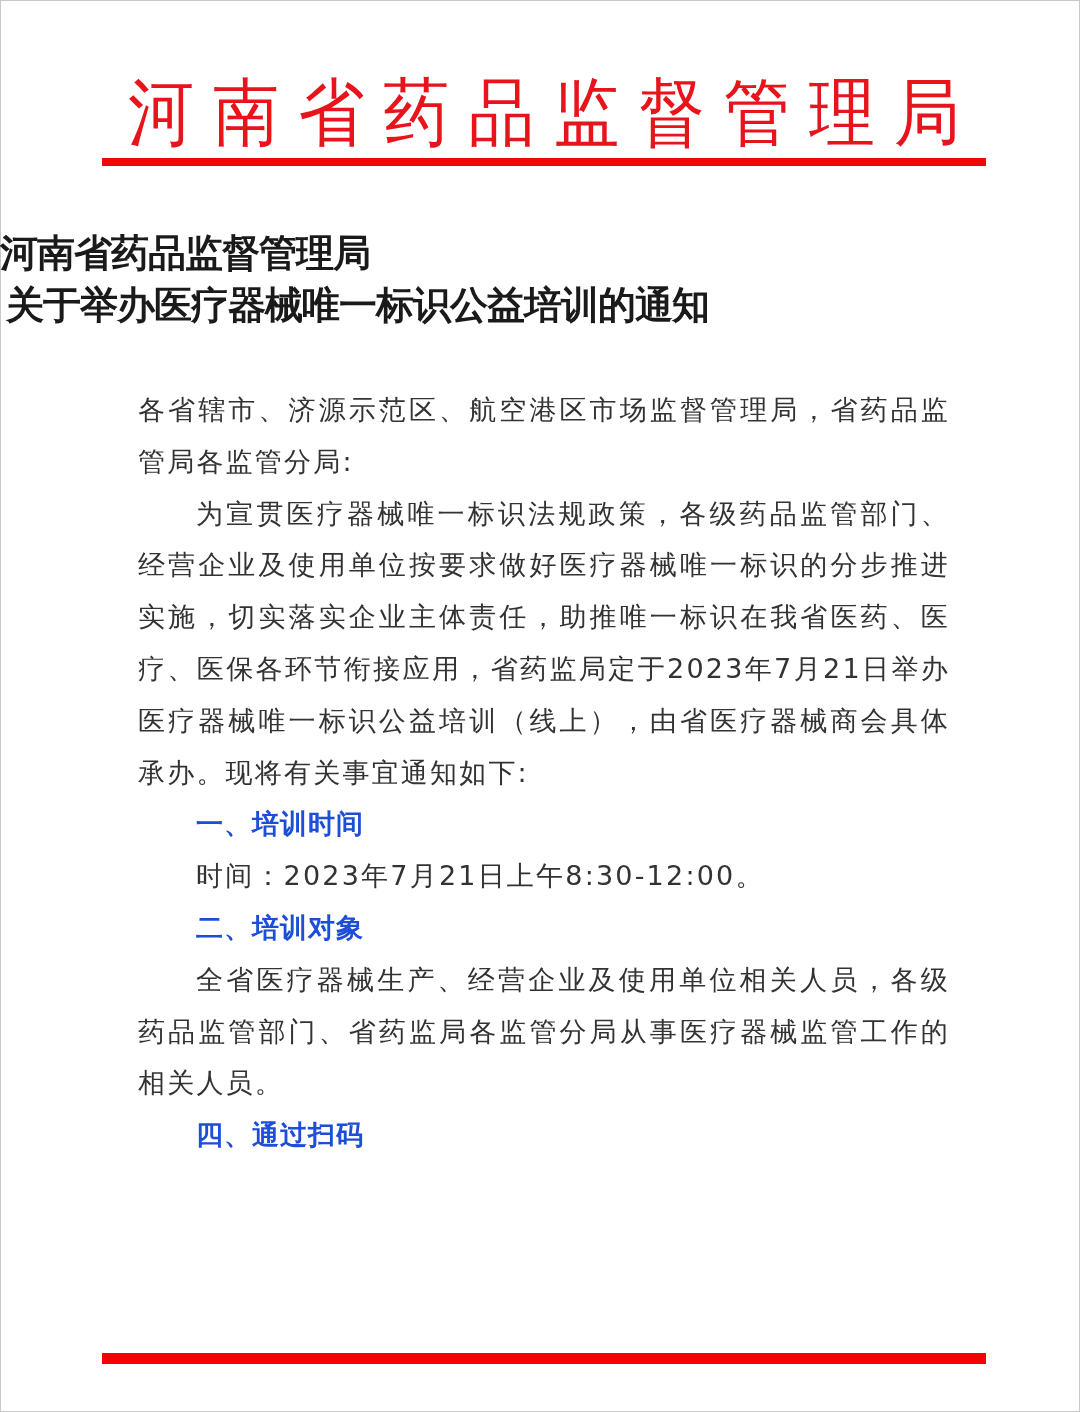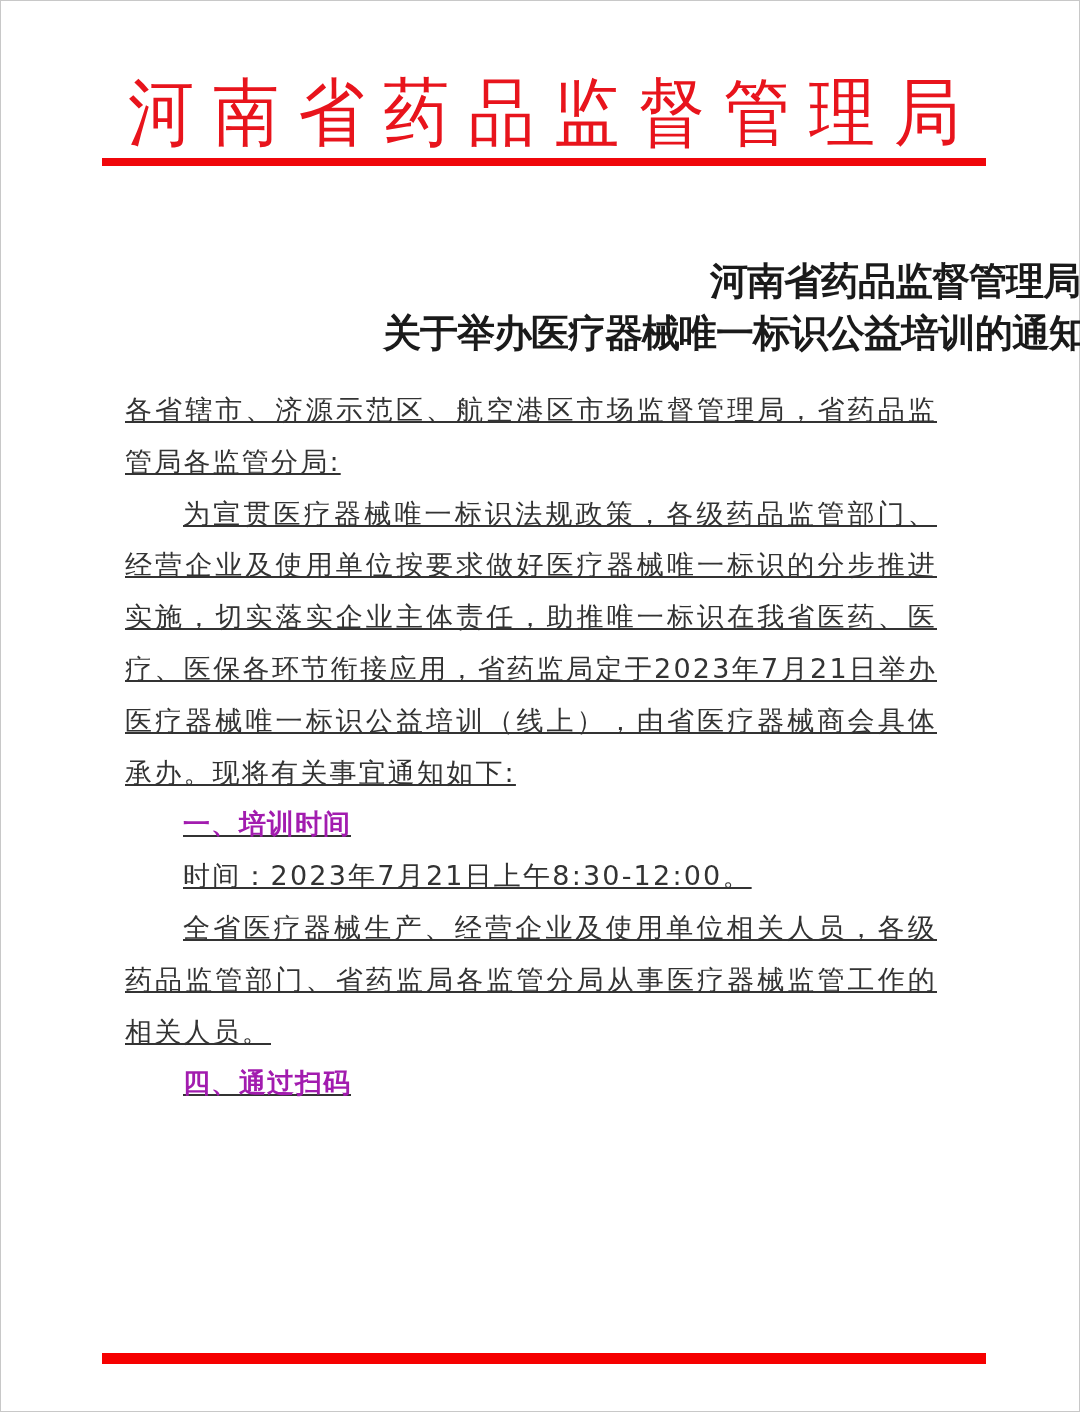--- a/index.html
+++ b/index.html
@@ -24,38 +24,36 @@
   }
   .red-rule-top {
     position: absolute; left: 102px; top: 158px; width: 884px; height: 8px;
     background: #f0070b;
   }
   .red-rule-bottom {
     position: absolute; left: 102px; top: 1353px; width: 884px; height: 11px;
     background: #f60000;
   }
   .doc-title {
-    position: absolute; left: 0; width: 1080px; text-align: right;
+    position: absolute; left: 0; width: 1080px; text-align: left;
     color: #1a1a1a; font-weight: bold; font-size: 38px; letter-spacing: -1px;
     font-family: "DejaVu Serif", "Liberation Serif", serif;
-    margin-top: 28px;
   }
   .t1 { top: 228px; }
   .t2 { top: 280px; padding-left: 6px; }
   .body {
-    position: absolute; left: 125px; top: 384px; width: 812px;
+    position: absolute; left: 138px; top: 384px; width: 812px;
     color: #333; font-size: 27px; line-height: 51.8px;
     letter-spacing: 2.2px; text-align: justify;
     font-family: "DejaVu Sans", "Liberation Sans", sans-serif;
-    text-decoration: underline;
   }
   .body p { margin: 0; }
   .indent { text-indent: 58px; }
   .heading {
-    font-weight: bold; color: #a21caf; padding-left: 58px; letter-spacing: 1px;
+    font-weight: bold; color: #1d4ed8; padding-left: 58px; letter-spacing: 1px;
   }
 </style>
 </head>
 <body>
 
 <div class="page-border"></div>
 
 <div class="masthead">
   <span>河</span>
   <span>南</span>
@@ -71,17 +69,18 @@
 <div class="red-rule-top"></div>
 
 <div class="doc-title t1">河南省药品监督管理局</div>
 <div class="doc-title t2">关于举办医疗器械唯一标识公益培训的通知</div>
 
 <div class="body">
   <p>各省辖市、济源示范区、航空港区市场监督管理局，省药品监管局各监管分局:</p>
   <p class="indent">为宣贯医疗器械唯一标识法规政策，各级药品监管部门、经营企业及使用单位按要求做好医疗器械唯一标识的分步推进实施，切实落实企业主体责任，助推唯一标识在我省医药、医疗、医保各环节衔接应用，省药监局定于2023年7月21日举办医疗器械唯一标识公益培训（线上），由省医疗器械商会具体承办。现将有关事宜通知如下:</p>
   <p class="heading">一、培训时间</p>
   <p class="indent">时间：2023年7月21日上午8:30-12:00。</p>
+  <p class="heading">二、培训对象</p>
   <p class="indent">全省医疗器械生产、经营企业及使用单位相关人员，各级药品监管部门、省药监局各监管分局从事医疗器械监管工作的相关人员。</p>
   <p class="heading">四、通过扫码</p>
 </div>
 
 <div class="red-rule-bottom"></div>
 
 </body></html>

